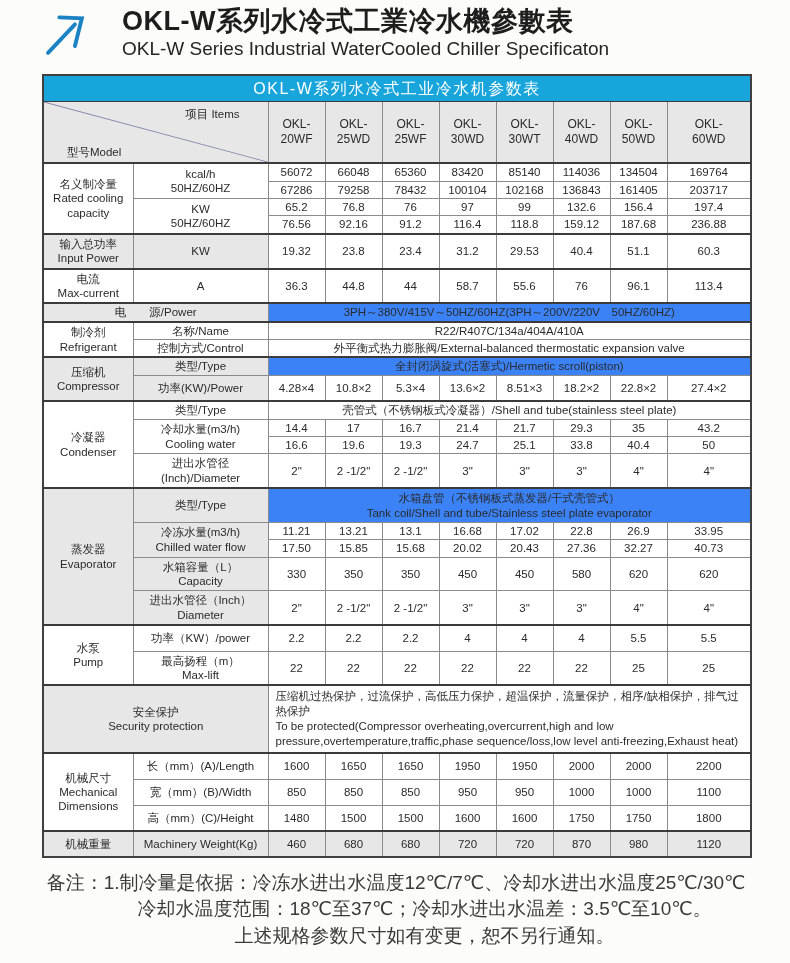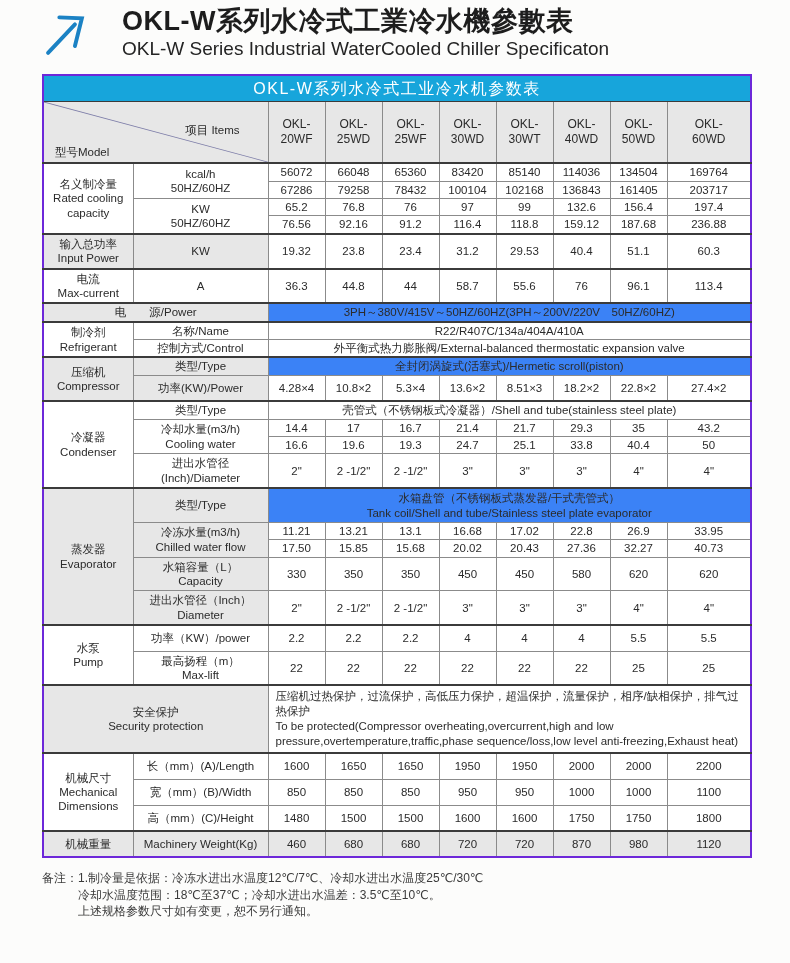--- a/index.html
+++ b/index.html
@@ -20,21 +20,21 @@
   .title-zh { font-size:27px; font-weight:600; letter-spacing:.5px; color:#1d1d1d; line-height:1.15; }
   .title-en { font-size:19px; font-weight:500; color:#242424; line-height:1.25; }
 
   
   table.spec {
     margin-top:13px;
     width:708px;
     border-collapse:collapse;
     table-layout:fixed;
     background:#ffffff;
-    border:2px solid #6d28d9;
+    border:2px solid #404040;
     font-size:11.5px;
   }
   .spec th, .spec td {
     border:1px solid #8b8b8b;
     text-align:center;
     vertical-align:middle;
     font-weight:normal;
     line-height:1.25;
     padding:2px 2px;
     height:26px;
@@ -44,39 +44,39 @@
   }
   tr.banner-row th {
     background:#17a5db; color:#ffffff;
     font-size:16px; font-weight:500; letter-spacing:1.5px;
     height:27px; border:1px solid #17a5db; border-bottom:1px solid #3b3b3b;
   }
   tr.header-row th { background:#e7e7e7; font-size:12px; height:32px; }
   th.corner { position:relative; padding:0; }
   th.corner svg.diag { position:absolute; left:0; top:0; width:100%; height:100%; }
   th.corner svg.diag line { stroke:#7d7da8; stroke-width:1; }
-  .c-model { position:absolute; left:11px; bottom:3px; font-size:11.5px; }
-  .c-items { position:absolute; right:28px; top:21px; font-size:11.5px;text-align:center; }
+  .c-model { position:absolute; left:23px; bottom:3px; font-size:11.5px; }
+  .c-items { position:absolute; right:28px; top:5px; font-size:11.5px;text-align:center; }
 
   tr.sec > th, tr.sec > td { border-top:2px solid #3b3b3b; }
   tr.sub > th, tr.sub > td { height:16px; padding:1px 2px; }
   tr.spanrow > th, tr.spanrow > td { height:17px; padding:1px 3px; }
 
   th.g, th.i { background:#ffffff; }
   td.s { background:#ffffff; }
   td.v { background:#ffffff; }
   tr.shade th.g, tr.shade th.i { background:#e7e7e7; }
   tr.shade td.s { background:#3b82f6; }
   tr.shade td.s.left { background:#ffffff; }
   tr.shadeall td.v { background:#e7e7e7;margin-top:20px; }
   td.s.left { text-align:left; padding:3px 7px; line-height:1.3; }
 
   
   .notes { margin-top:12px; }
-  .notes-zh .note-line { font-size:12px; line-height:1.38; color:#3a3a3a; white-space:pre-wrap; }
+  .notes-zh .note-line { font-size:19px; line-height:1.38; color:#3a3a3a; white-space:pre-wrap;text-align:center; }
 </style>
 </head>
 <body>
 
 <div class="page">
 
   <div class="doc-header">
     <svg class="logo-arrow" viewBox="0 0 60 56" aria-hidden="true">
       <path d="M7 51 L38 18"></path>
       <path d="M20 10 L46 11 L38 43"></path>

